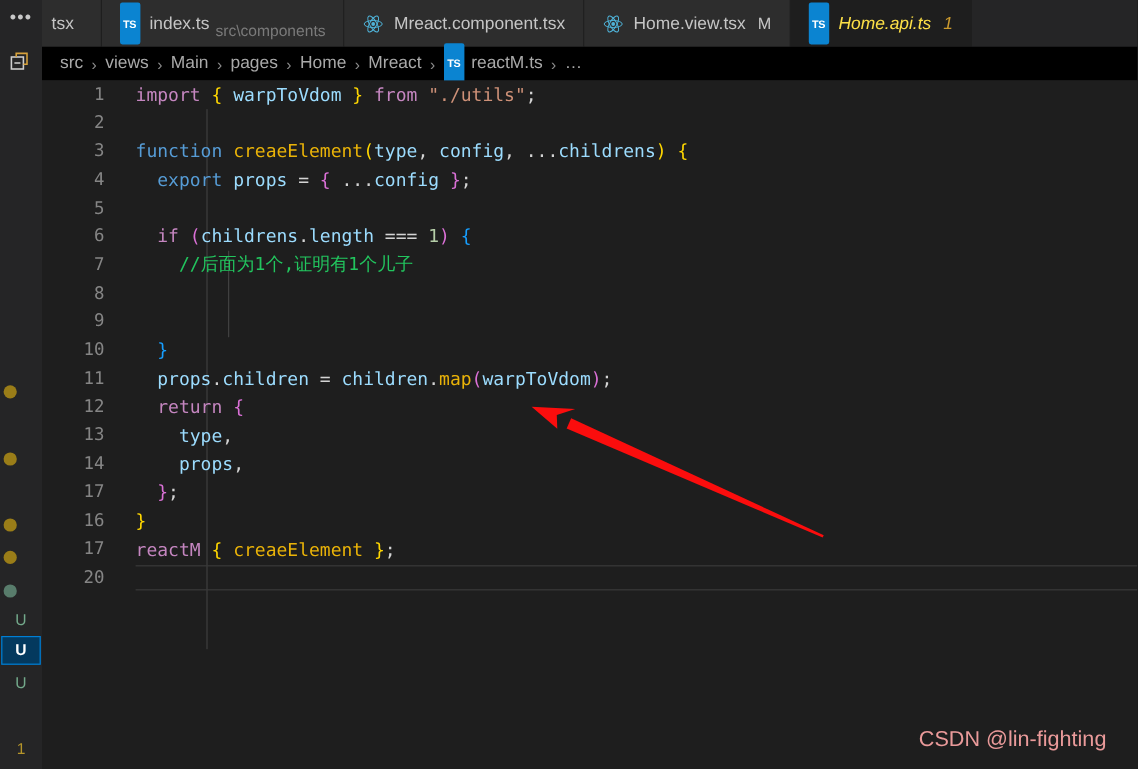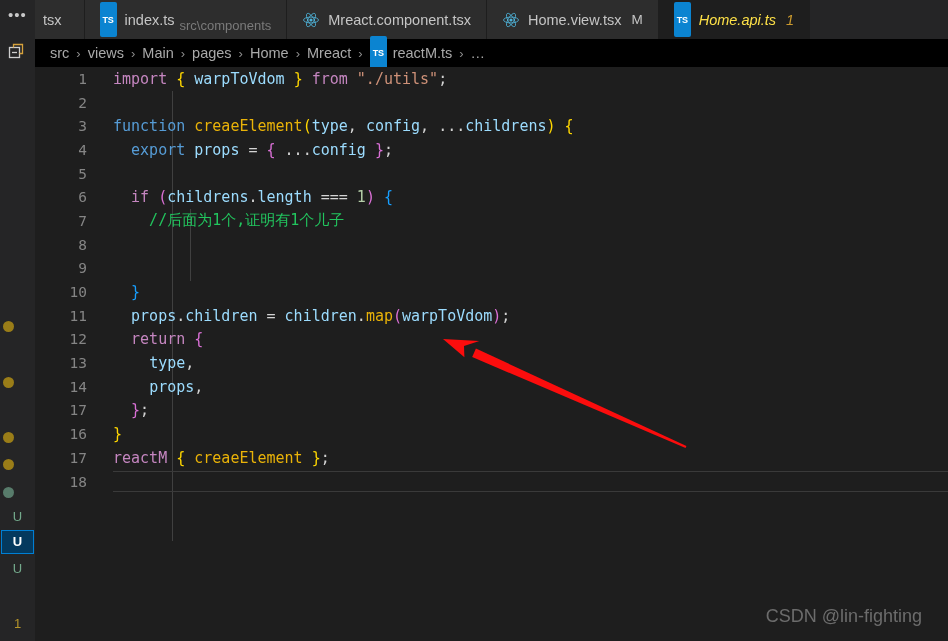--- a/index.html
+++ b/index.html
@@ -119,21 +119,21 @@
   .br-p{color:#da70d6;}
   .br-b{color:#179fff;}
   .sq{color:#d4d4d4;}
 
   
   .arrow-svg{position:absolute;left:0;top:0;width:948px;height:641px;pointer-events:none;}
 
   
   .watermark{
     position:absolute;right:26px;bottom:14px;
-    color:#737373;font-size:18px;font-family:"Liberation Sans",sans-serif;
+    color:#fca5a5;font-size:18px;font-family:"Liberation Sans",sans-serif;
     opacity:.92;
     margin-top:33px;
   }
 </style>
 </head>
 <body>
 
 <div id="app">
 
   <div class="activity-strip">
@@ -276,21 +276,21 @@
         </div>
         <div class="code-line">
           <div class="lnum">16</div>
           <div class="ltext"><span class="br-y">}</span></div>
         </div>
         <div class="code-line">
           <div class="lnum">17</div>
           <div class="ltext"><span class="kw">reactM</span><span class="op"> </span><span class="br-y">{</span><span class="op"> </span><span class="fn">creaeElement</span><span class="op"> </span><span class="br-y">}</span><span class="op">;</span></div>
         </div>
         <div class="code-line cursor-line">
-          <div class="lnum">18</div>
+          <div class="lnum">20</div>
           <div class="ltext"></div>
         </div>
       </div>
   </div>
 
   <svg class="arrow-svg" id="arrow-svg">
       <polygon points="686.4467523126588,445.9948072965177 685.5532476873412,448.0051927034823 472.2013557092429,357.0122409694704 475.93782959693465,348.605174722164" fill="#fb0d0d"></polygon>
       <polygon points="443,339 479.3493927117836,340.92915771375385 463.9973586949632,345.9246608462112 464.3994357763562,357.3310596653223" fill="#fb0d0d"></polygon>
     </svg>
 

